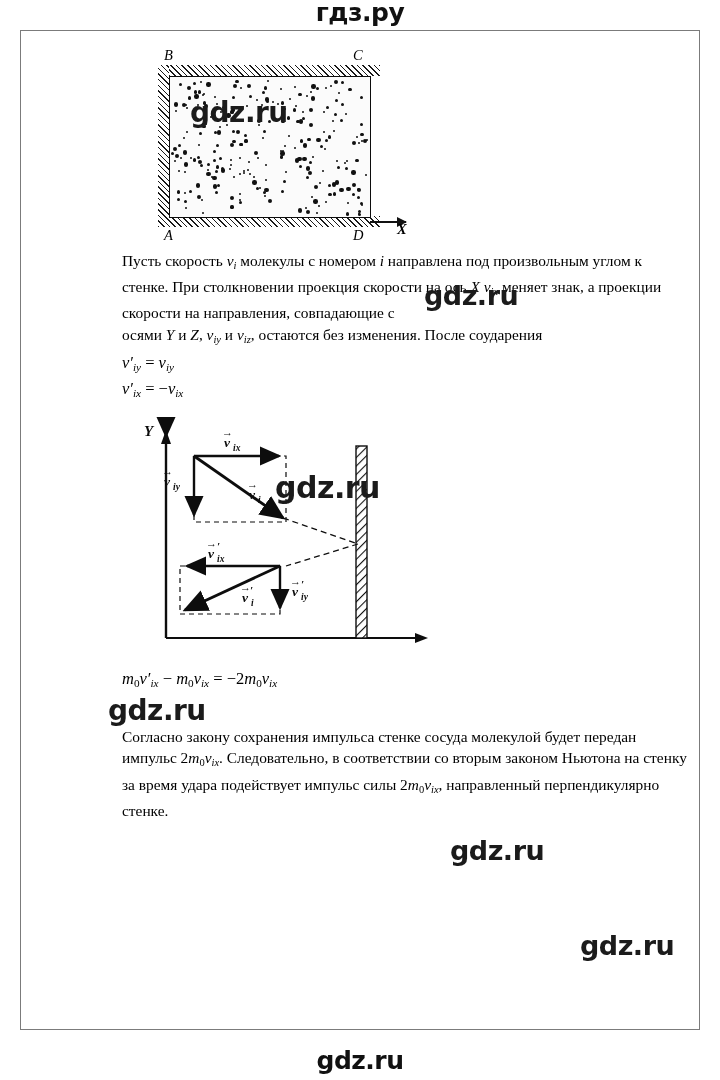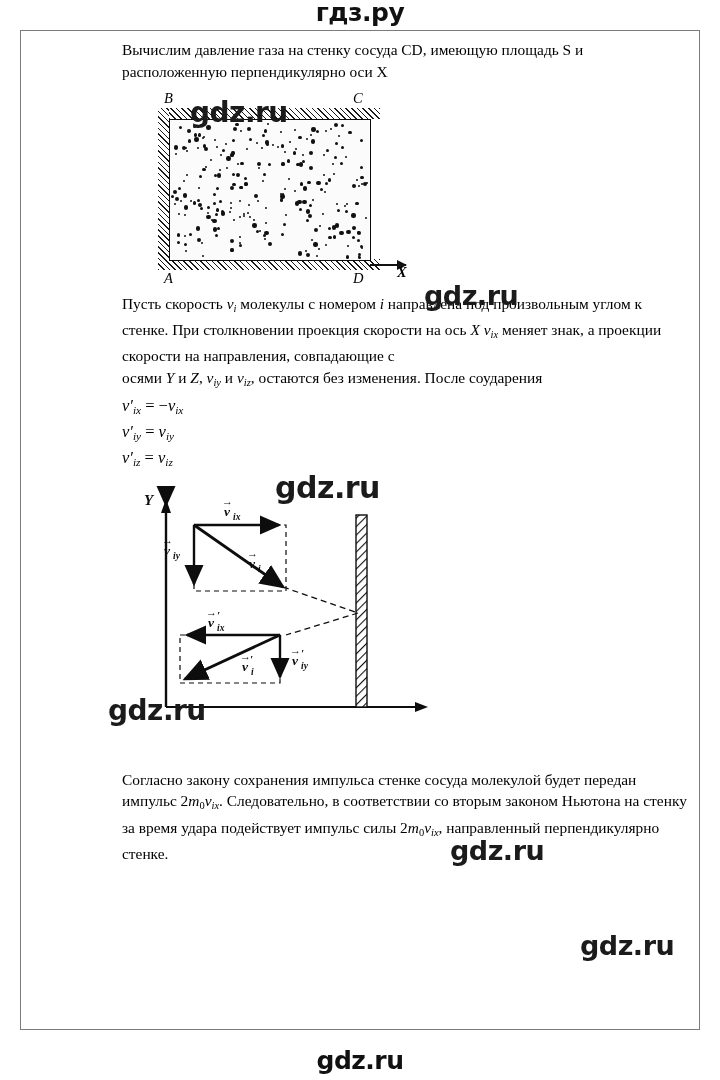--- a/index.html
+++ b/index.html
@@ -162,21 +162,20 @@
 </head>
 <body>
 
 <div class="site-wm top">гдз.ру</div>
 
 <div class="qtable">
 
 
   <div class="qcol-right">
 
-    <p class="txt">Вычислим давление газа на стенку сосуда CD, имеющую площадь S и расположенную перпендикулярно оси X</p>
 
     <div class="fig1">
       <div class="f1-hatch-top"></div>
       <div class="f1-hatch-left"></div>
       <div class="f1-hatch-bottom"></div>
       <div class="f1-box" id="f1box">
           <div class="dot" style="width: 3.2px; height: 3.2px; left: 158.361px; top: 115.896px;"></div>
           <div class="dot" style="width: 4.4px; height: 4.4px; left: 12.0757px; top: 25.5736px;"></div>
           <div class="dot" style="width: 3.2px; height: 3.2px; left: 92.735px; top: 52.743px;"></div>
           <div class="dot" style="width: 3.2px; height: 3.2px; left: 113.087px; top: 102.834px;"></div>
@@ -441,27 +440,24 @@
       Пусть скорость <span class="mi">v</span><sub class="s">i</sub> молекулы с номером <span class="mi">i</span>
       направлена под произвольным углом к стенке. При столкновении проекция скорости на ось
       <span class="mi">X</span>&nbsp;<span class="mi">v</span><sub class="s">ix</sub> меняет
       знак, а проекции скорости на направления, совпадающие с<br>
       осями <span class="mi">Y</span> и <span class="mi">Z</span>, <span class="mi">v</span><sub class="s">iy</sub>
       и <span class="mi">v</span><sub class="s">iz</sub>, остаются без изменения. После соударения
     </p>
 
     <div class="eq-block">
       <p class="eq">
-        <span class="mi">v</span><span class="prime">′</span><sub class="s">ix</sub> = −<span class="mi">v</span><sub class="s">ix</sub>
-      </p>
-      <p class="eq">
         <span class="mi">v</span><span class="prime">′</span><sub class="s">iy</sub> = <span class="mi">v</span><sub class="s">iy</sub>
       </p>
       <p class="eq">
-        <span class="mi">v</span><span class="prime">′</span><sub class="s">iz</sub> = <span class="mi">v</span><sub class="s">iz</sub>
+        <span class="mi">v</span><span class="prime">′</span><sub class="s">ix</sub> = −<span class="mi">v</span><sub class="s">ix</sub>
       </p>
     </div>
 
     <div class="fig2">
       <svg width="310" height="238" viewBox="0 0 310 238">
         <defs>
           <pattern id="hatch2" width="6" height="6" patternTransform="rotate(45)" patternUnits="userSpaceOnUse">
             <rect width="6" height="6" fill="#ffffff"></rect>
             <line x1="0" y1="0" x2="0" y2="6" stroke="#121212" stroke-width="2.2"></line>
           </pattern>
@@ -529,20 +525,25 @@
           <text x="165" y="186" font-size="9.5">iy</text>
           <text x="165" y="174" font-size="11">′</text>
           <text x="154" y="171" font-size="11" font-style="normal">→</text>
         </g>
       </svg>
     </div>
 
 
     <div class="gap-md"></div>
 
+    <p class="eq">
+      <span class="mi">m</span><sub class="sn">0</sub><span class="mi">v</span><span class="prime">′</span><sub class="s">ix</sub>
+      − <span class="mi">m</span><sub class="sn">0</sub><span class="mi">v</span><sub class="s">ix</sub>
+      = −2<span class="mi">m</span><sub class="sn">0</sub><span class="mi">v</span><sub class="s">ix</sub>
+    </p>
 
     <div class="gap-md"></div>
 
 
     <div class="gap-md"></div>
 
     <p class="txt">
       Согласно закону сохранения импульса стенке сосуда молекулой будет
       передан импульс 2<span class="mi">m</span><sub class="sn">0</sub><span class="mi">v</span><sub class="s">ix</sub>.
       Следовательно, в соответствии со вторым

